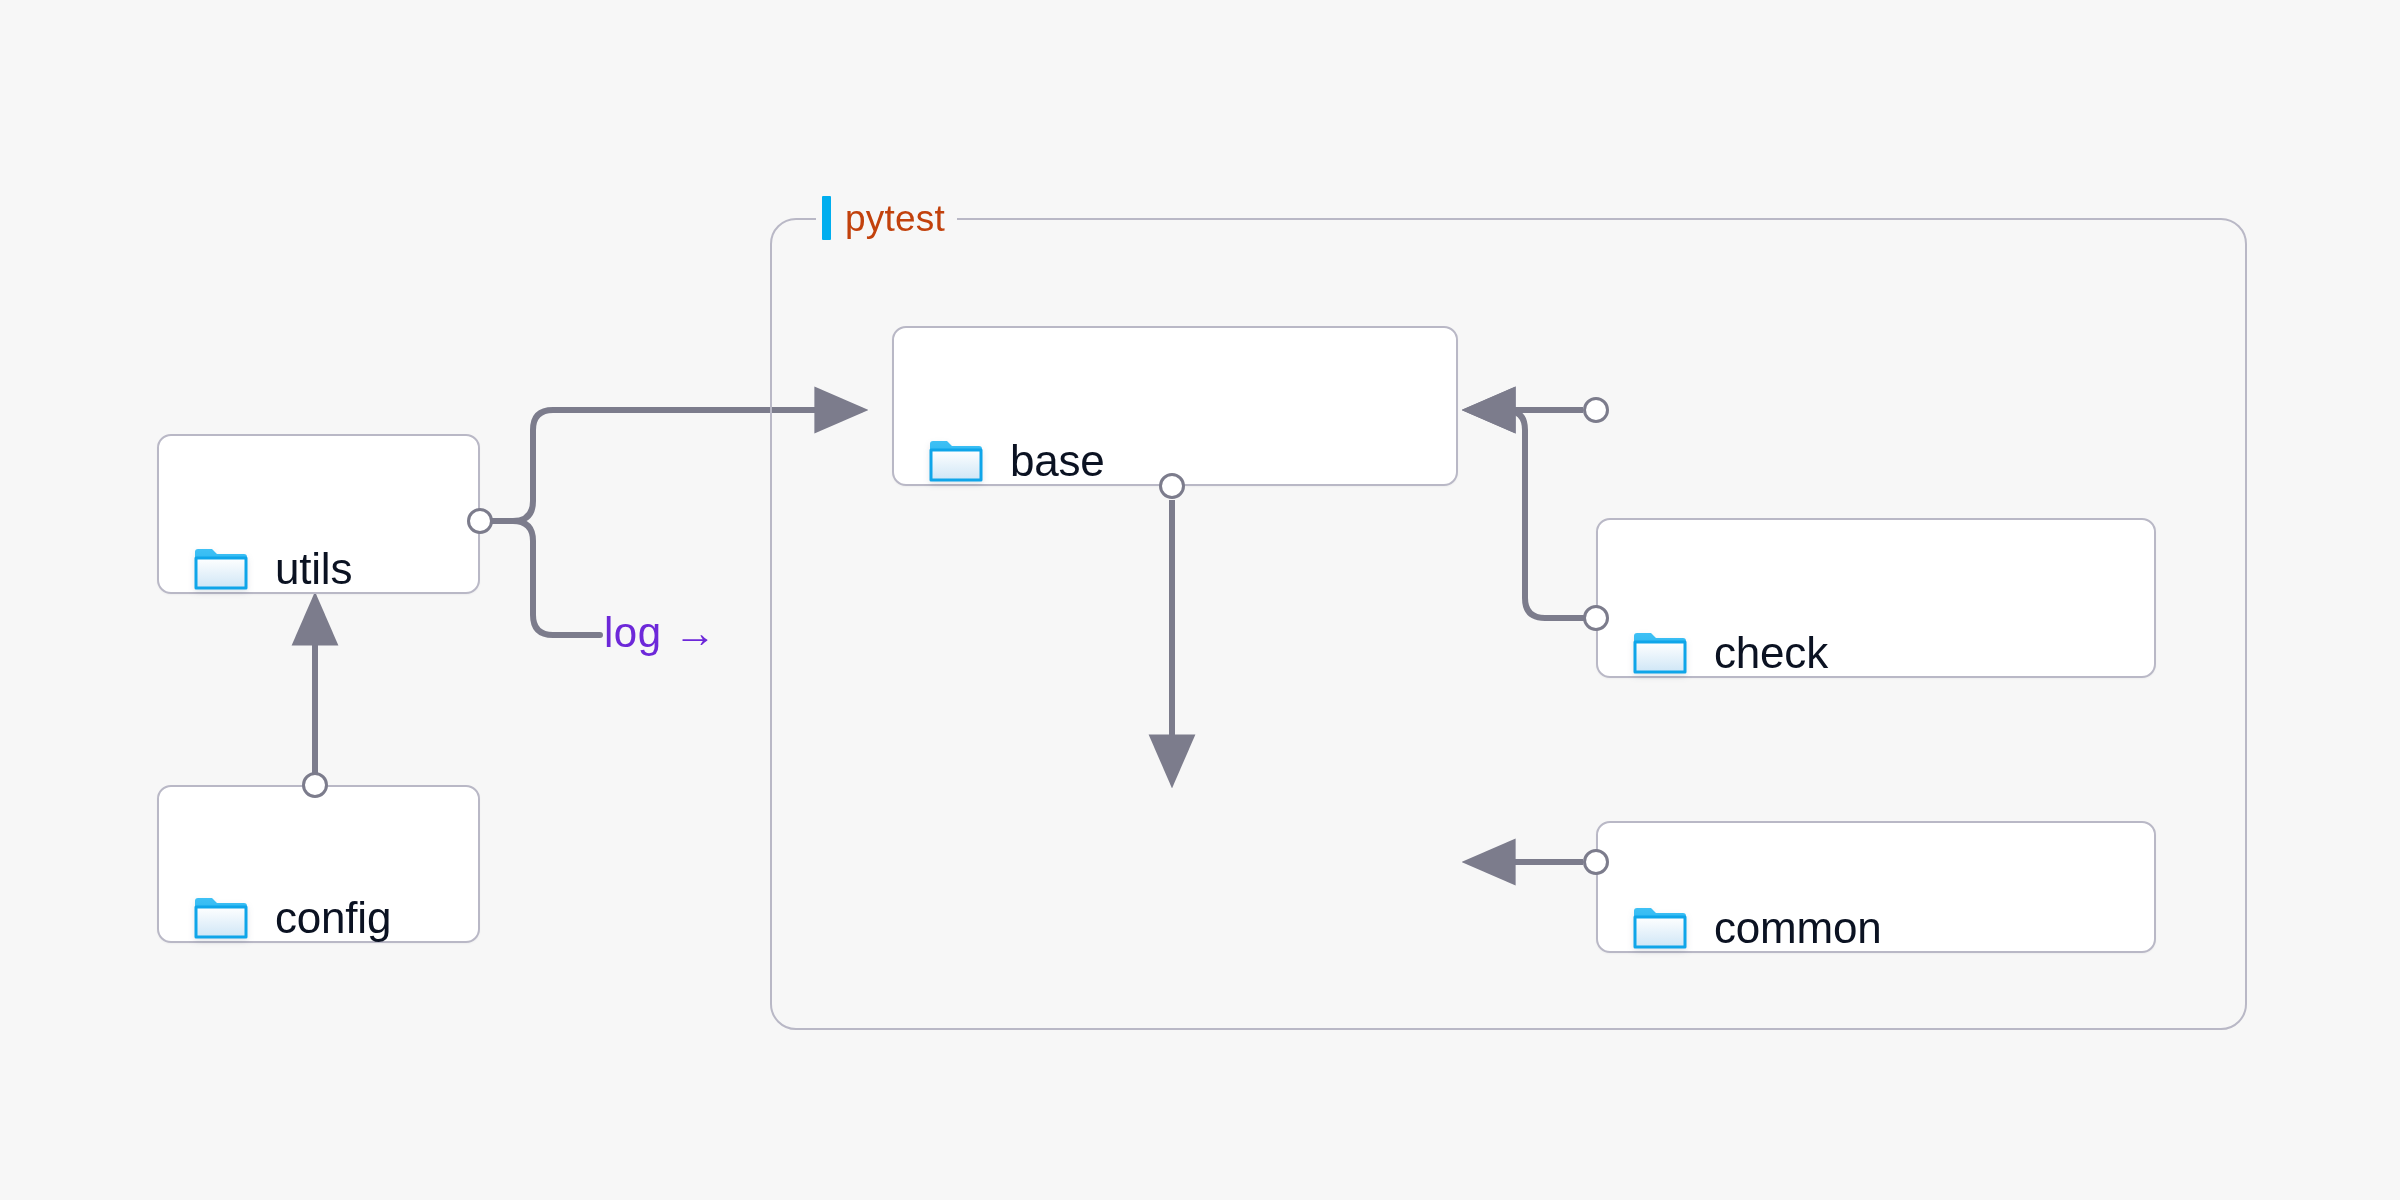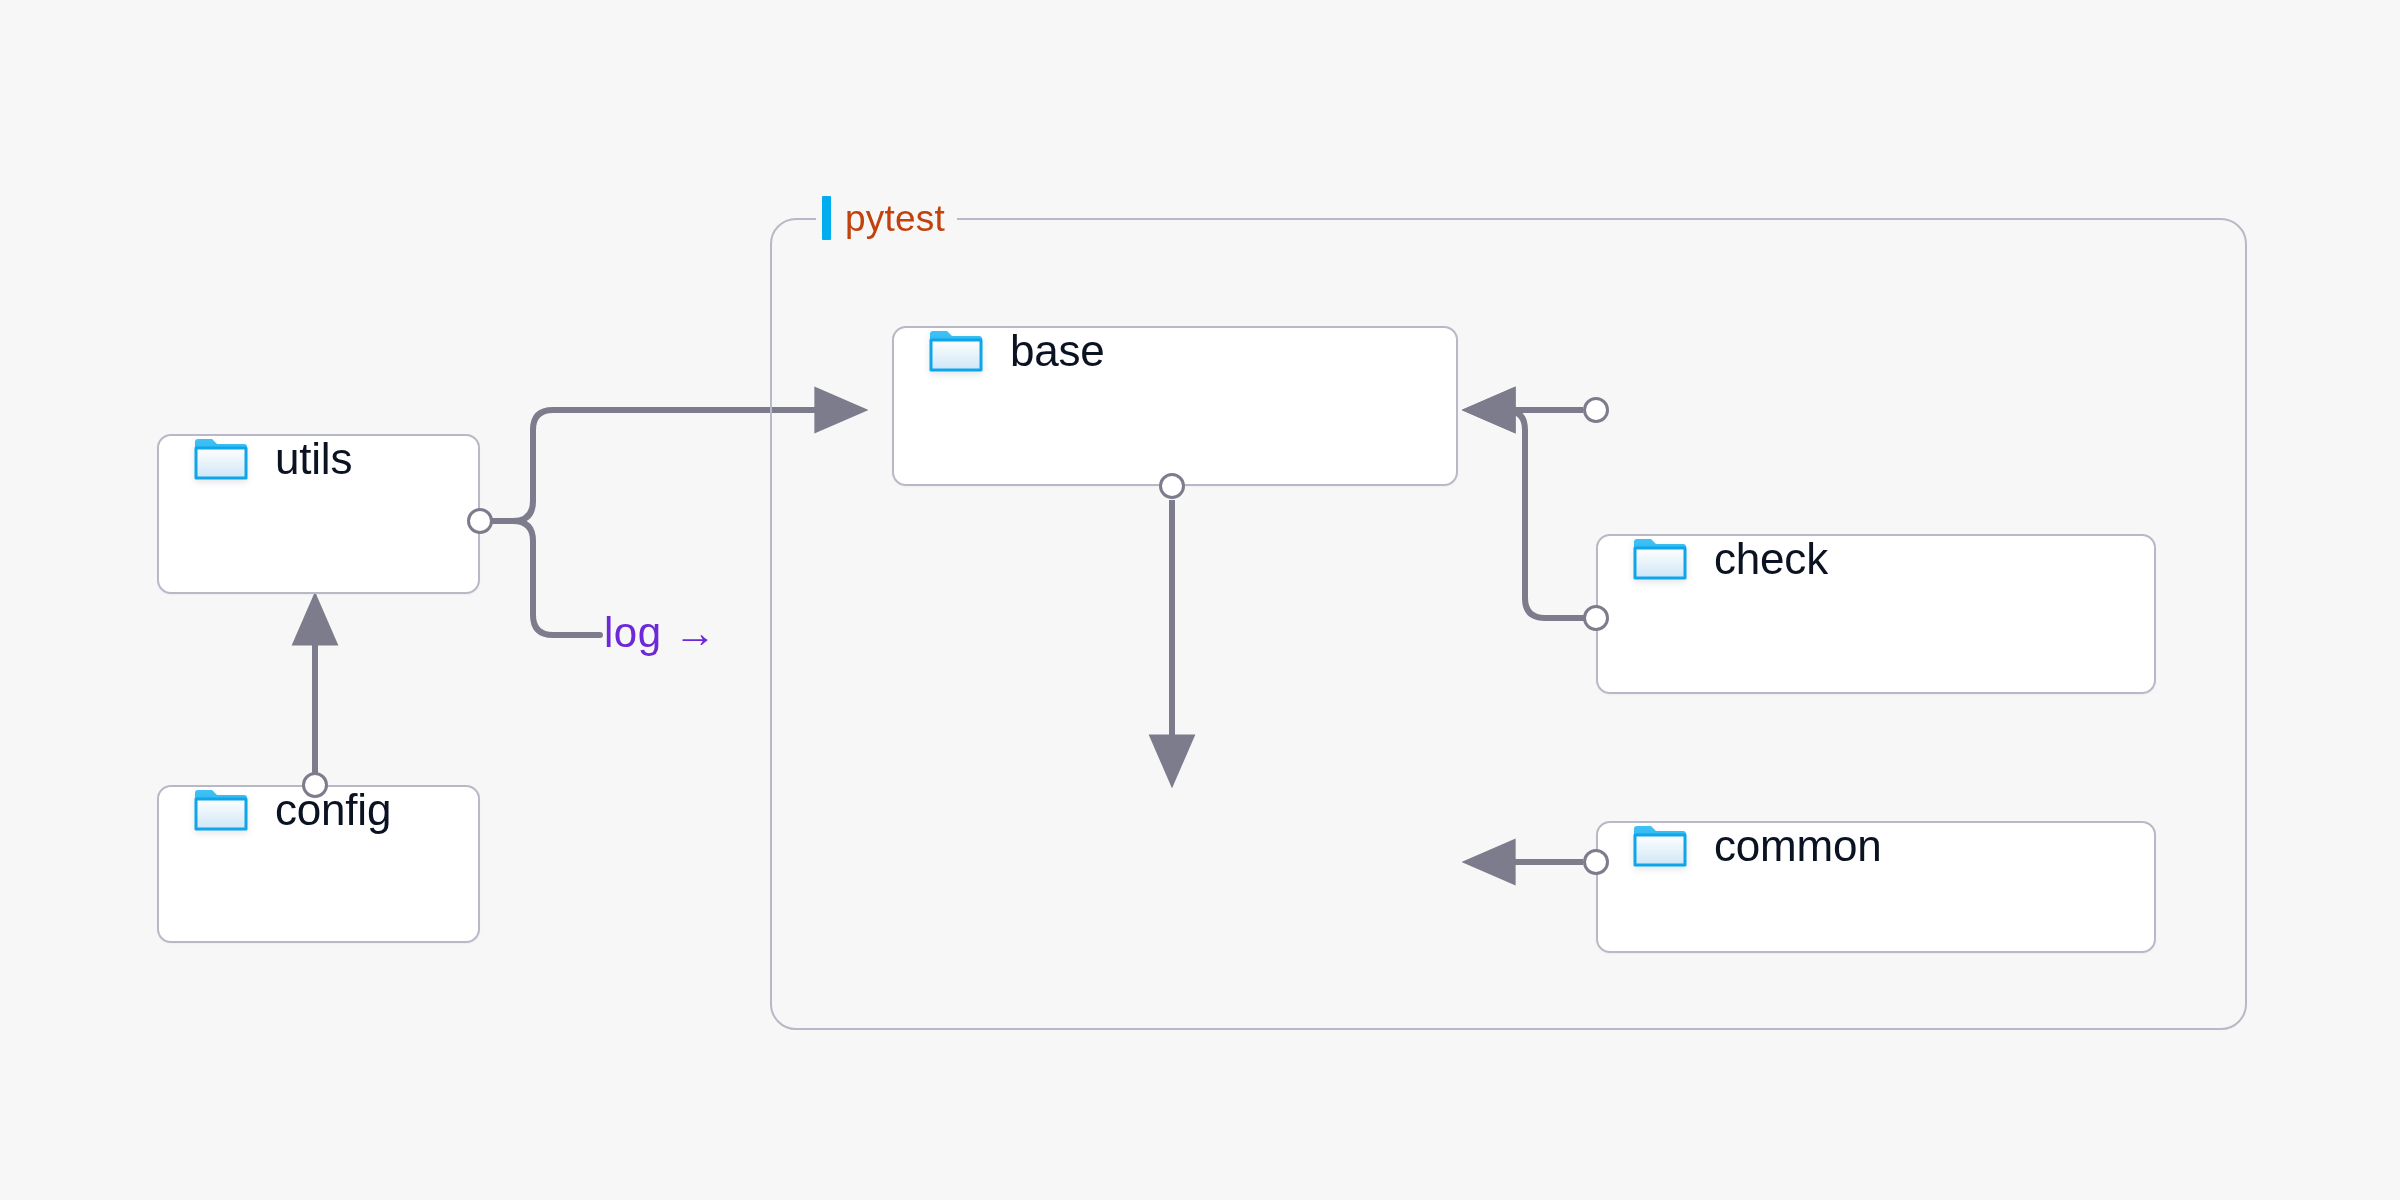--- a/index.html
+++ b/index.html
@@ -59,21 +59,21 @@
     white-space: nowrap;
   }
   
   .node {
     position: absolute;
     box-sizing: border-box;
     background: #ffffff;
     border: 2px solid #b9b8c6;
     border-radius: 14px;
     display: flex;
-    align-items: flex-start;
+    align-items: flex-end;
     box-shadow: 0 1px 2px rgba(20,20,40,0.04);
   }
   .node .inner {
     display: flex;
     align-items: center;
     gap: 26px;
     padding-left: 34px;
   }
   .node .label {
     font-size: 44px;
@@ -194,21 +194,21 @@
         <path d="M3,12 L53,12 L53,42 L3,42 Z" fill="url(#folderGrad)" stroke="#0fa5e9" stroke-width="3" stroke-linejoin="round"></path>
       </svg>
       <span class="label">base</span>
     </div>
   </div>
   <div class="port" style="left:1159px; top:473px;"></div>
 
 
   <div class="port" style="left:1583px; top:397px;"></div>
 
-  <div class="node" style="left:1596px; top:534px; width:560px; height:160px;">
+  <div class="node" style="left:1596px; top:518px; width:560px; height:160px;">
     <div class="inner">
       <svg class="folder-icon" viewBox="0 0 56 46" xmlns="http://www.w3.org/2000/svg">
         <path d="M2,9 L2,6 Q2,3 5,3 L19,3 L24,8 L51,8 Q54,8 54,11 L54,41 Q54,43 52,43 L4,43 Q2,43 2,41 Z" fill="url(#folderTabGrad)"></path>
         <path d="M3,12 L53,12 L53,42 L3,42 Z" fill="url(#folderGrad)" stroke="#0fa5e9" stroke-width="3" stroke-linejoin="round"></path>
       </svg>
       <span class="label">check</span>
     </div>
   </div>
   <div class="port" style="left:1583px; top:605px;"></div>
 

